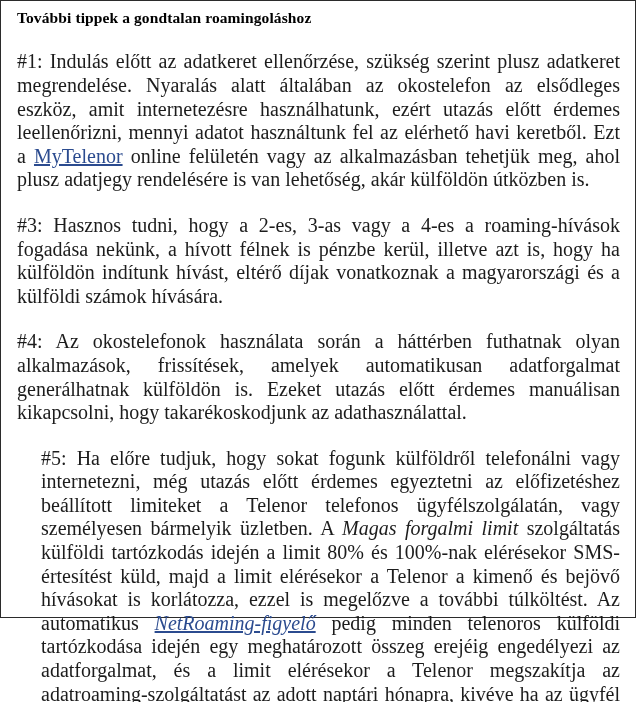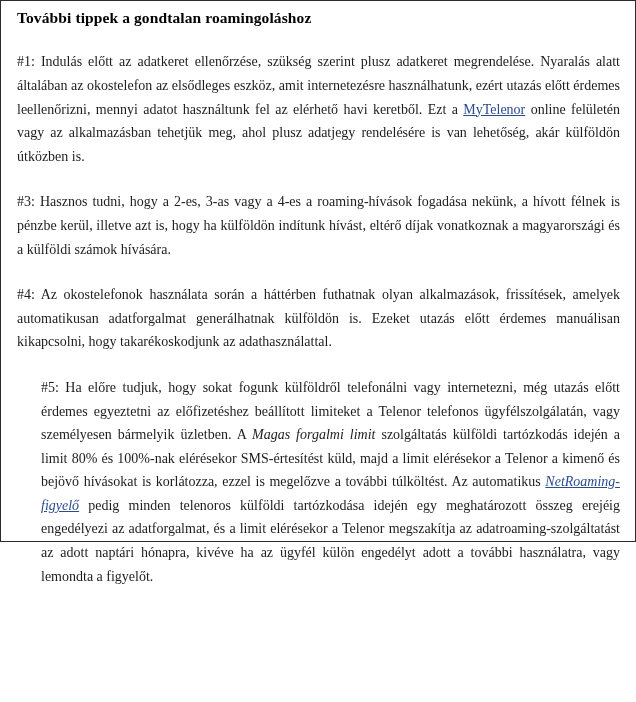--- a/index.html
+++ b/index.html
@@ -12,21 +12,21 @@
     width: 636px;
     height: 702px;
     font-family: "Liberation Serif", "DejaVu Serif", serif;
     color: #1a1a1a;
     overflow: hidden;
   }
 
   .doc-frame {
     box-sizing: border-box;
     width: 636px;
-    height: 542px;
+    height: 618px;
     border: 1px solid #2b2b2b;
     background: #ffffff;
     padding: 0;
   }
 
   .doc-inner {
     box-sizing: border-box;
     padding: 7px 15px 10px 16px;
   }
 
@@ -35,21 +35,21 @@
     font-size: 15.5px;
     font-weight: bold;
     line-height: 1.25;
     letter-spacing: 0.1px;
     color: #000000;
     margin: 0 0 23px 0;
     padding: 0;
   }
 
   .para {
-    font-size: 14px;
+    font-size: 20px;
     line-height: 23.6px;
     text-align: justify;
     text-justify: inter-word;
     margin: 0 0 22px 0;
     padding: 0;
     color: #1c1c1c;
     hyphens: none;
   }
 
   .para:last-child {

